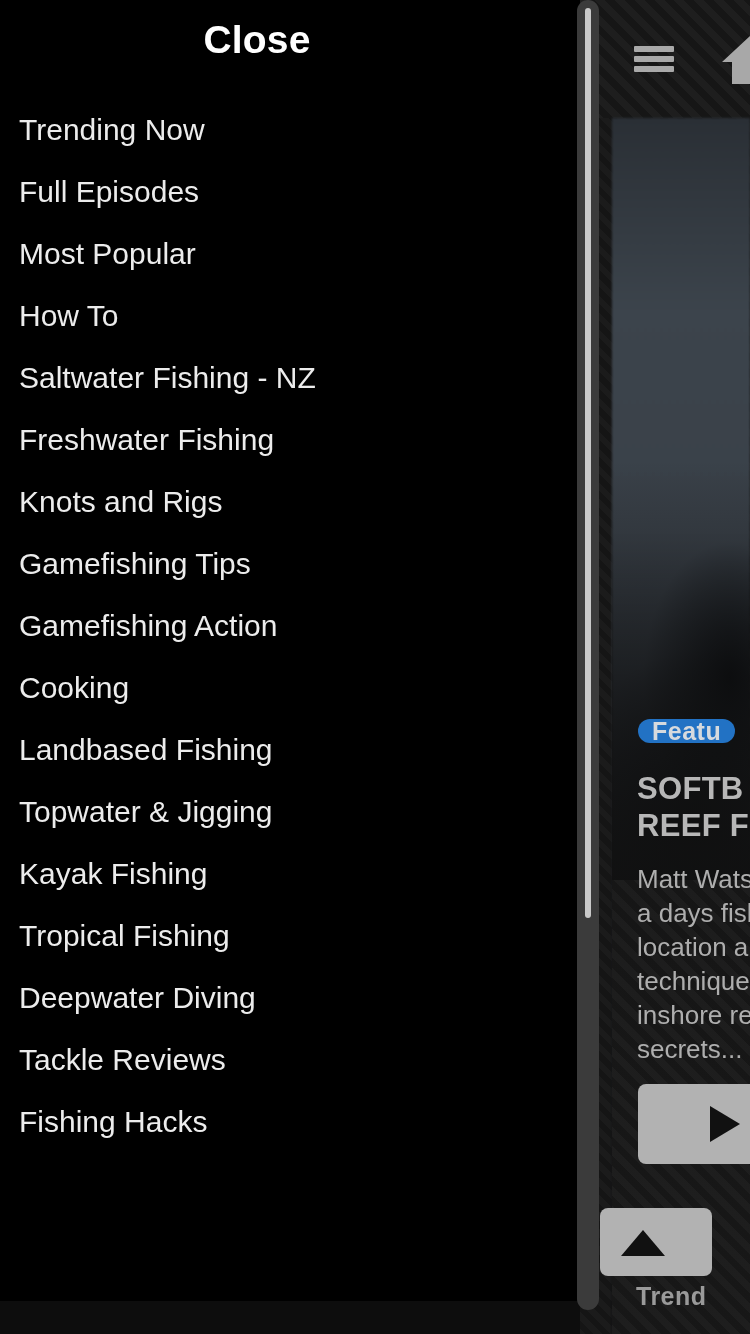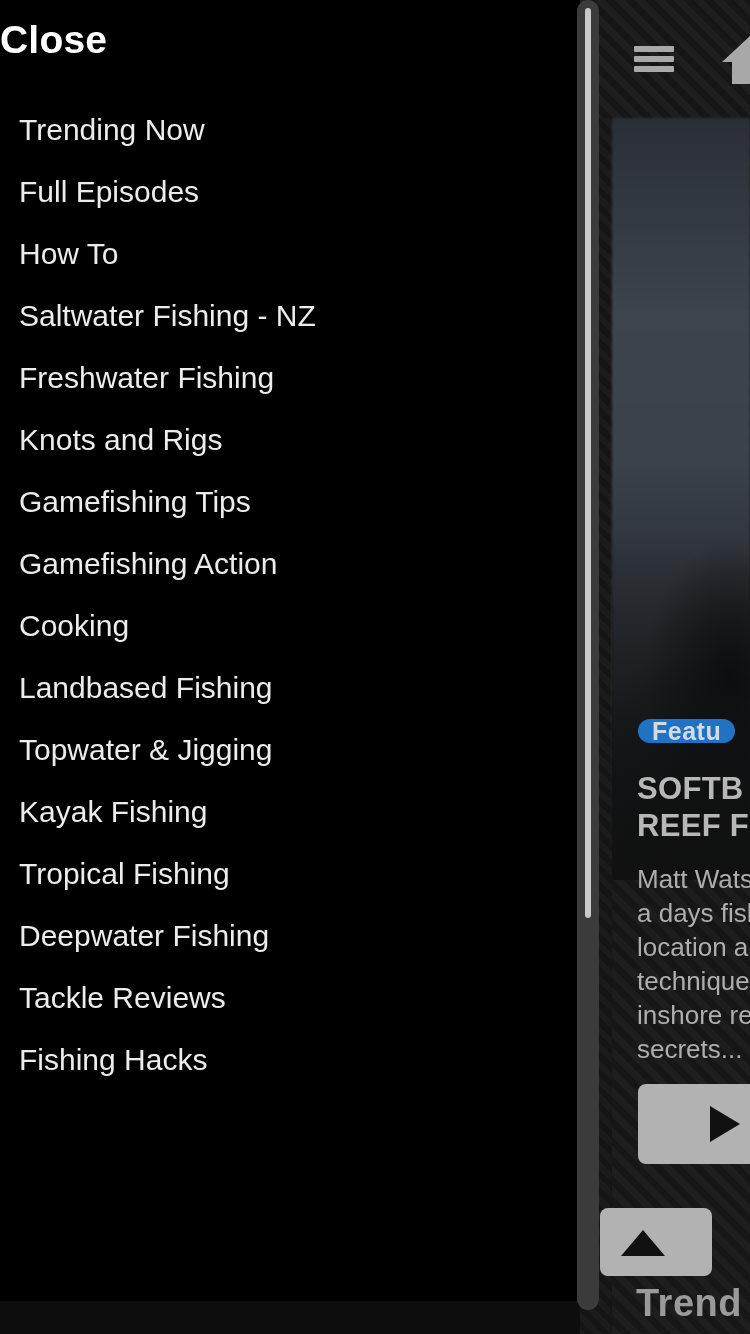--- a/index.html
+++ b/index.html
@@ -150,21 +150,21 @@
     width: 0; height: 0;
     border-bottom: 26px solid #111111;
     border-left: 22px solid transparent;
     border-right: 22px solid transparent;
   }
 
   #trending-heading {
     position: absolute;
     left: 636px; top: 1282px;
     color: #9a9a9a;
-    font-size: 38px;
+    font-size: 25px;
     font-weight: bold;
     letter-spacing: .5px;
     white-space: nowrap;
   }
 
   
   #drawer {
     position: absolute;
     left: 0; top: 0;
     width: 580px; height: 1301px;
@@ -175,21 +175,21 @@
     position: absolute;
     left: 0; top: 1301px;
     width: 580px; height: 33px;
     background: #0d0d0d;
   }
 
   #drawer-close-title {
     position: absolute;
     left: 0; top: 18px;
     width: 514px;
-    text-align: left;
+    text-align: center;
     color: #ffffff;
     font-size: 39px;
     font-weight: bold;
     letter-spacing: .2px;
     cursor: pointer;
   }
 
   #menu-list {
     position: absolute;
     left: 0; top: 99px;
@@ -276,32 +276,33 @@
   <div id="trending-heading">Trend</div>
 </div>
 
 <div id="drawer">
 
   <div id="drawer-close-title">Close</div>
 
   <ul id="menu-list">
     <li>Trending Now</li>
     <li>Full Episodes</li>
+    <li>Most Popular</li>
     <li>How To</li>
     <li>Saltwater Fishing - NZ</li>
     <li>Freshwater Fishing</li>
     <li>Knots and Rigs</li>
     <li>Gamefishing Tips</li>
     <li>Gamefishing Action</li>
     <li>Cooking</li>
     <li>Landbased Fishing</li>
     <li>Topwater &amp; Jigging</li>
     <li>Kayak Fishing</li>
     <li>Tropical Fishing</li>
-    <li>Deepwater Fishing</li>
+    <li>Deepwater Diving</li>
     <li>Tackle Reviews</li>
     <li>Fishing Hacks</li>
   </ul>
 </div>
 
 <div id="drawer-footer-strip"></div>
 
 <div id="drawer-scrollbar">
   <div id="drawer-scrollbar-thumb"></div>
 </div>

